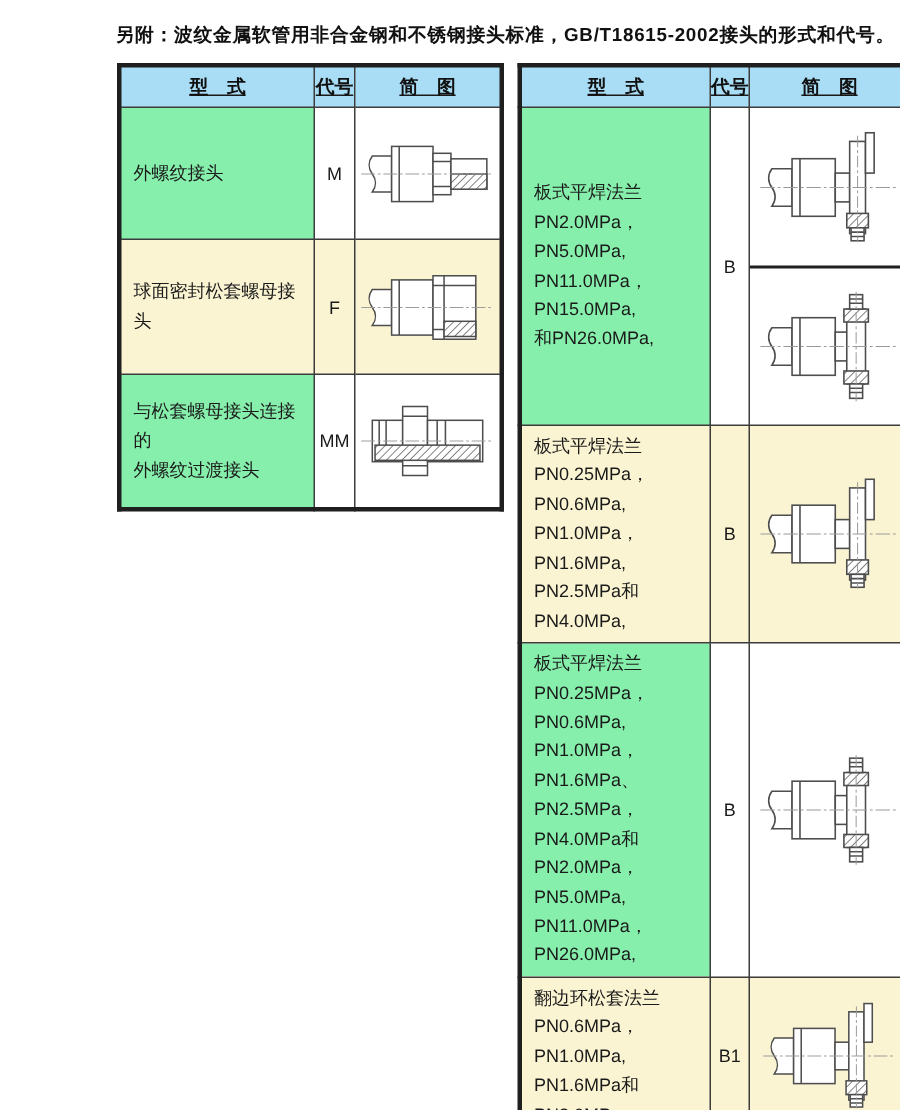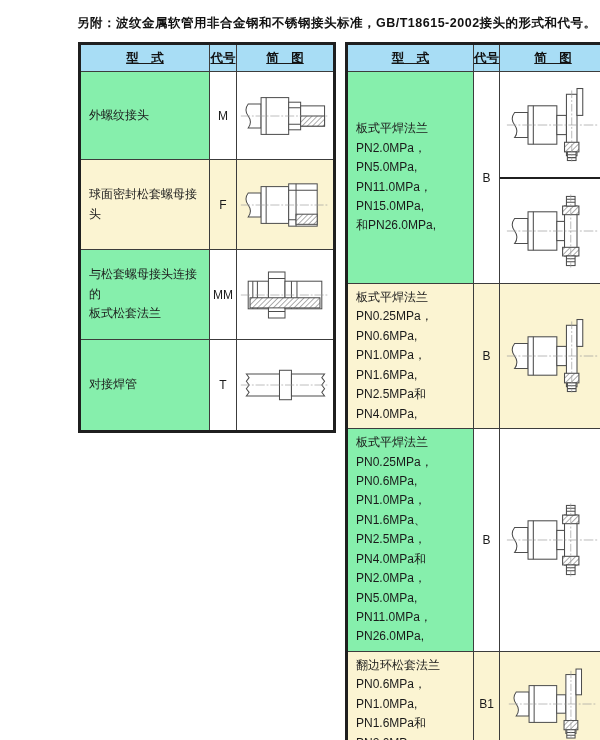--- a/index.html
+++ b/index.html
@@ -198,34 +198,25 @@
         <td class="type">球面密封松套螺母接头</td>
         <td class="code">F</td>
         <td class="diag-cell">
           <svg class="diag d-s" viewBox="0 0 100 80">
                 <use href="#sym-loose-nut" xlink:href="#sym-loose-nut"></use>
               </svg>
         </td>
       </tr>
       <tr style="height:90px">
         <td class="type">与松套螺母接头连接的
-板式松套法兰</td>
+外螺纹过渡接头</td>
         <td class="code">MM</td>
         <td class="diag-cell">
           <svg class="diag d-s" viewBox="0 0 100 80">
                 <use href="#sym-mm-adapter" xlink:href="#sym-mm-adapter"></use>
-              </svg>
-        </td>
-      </tr>
-      <tr style="height:92px">
-        <td class="type">对接焊管</td>
-        <td class="code">T</td>
-        <td class="diag-cell">
-          <svg class="diag d-s" viewBox="0 0 100 80">
-                <use href="#sym-butt-weld" xlink:href="#sym-butt-weld"></use>
               </svg>
         </td>
       </tr>
     </tbody>
       </table>
 
     <table class="tbl right">
       <colgroup>
           <col style="width:127px">
           <col style="width:26px">

